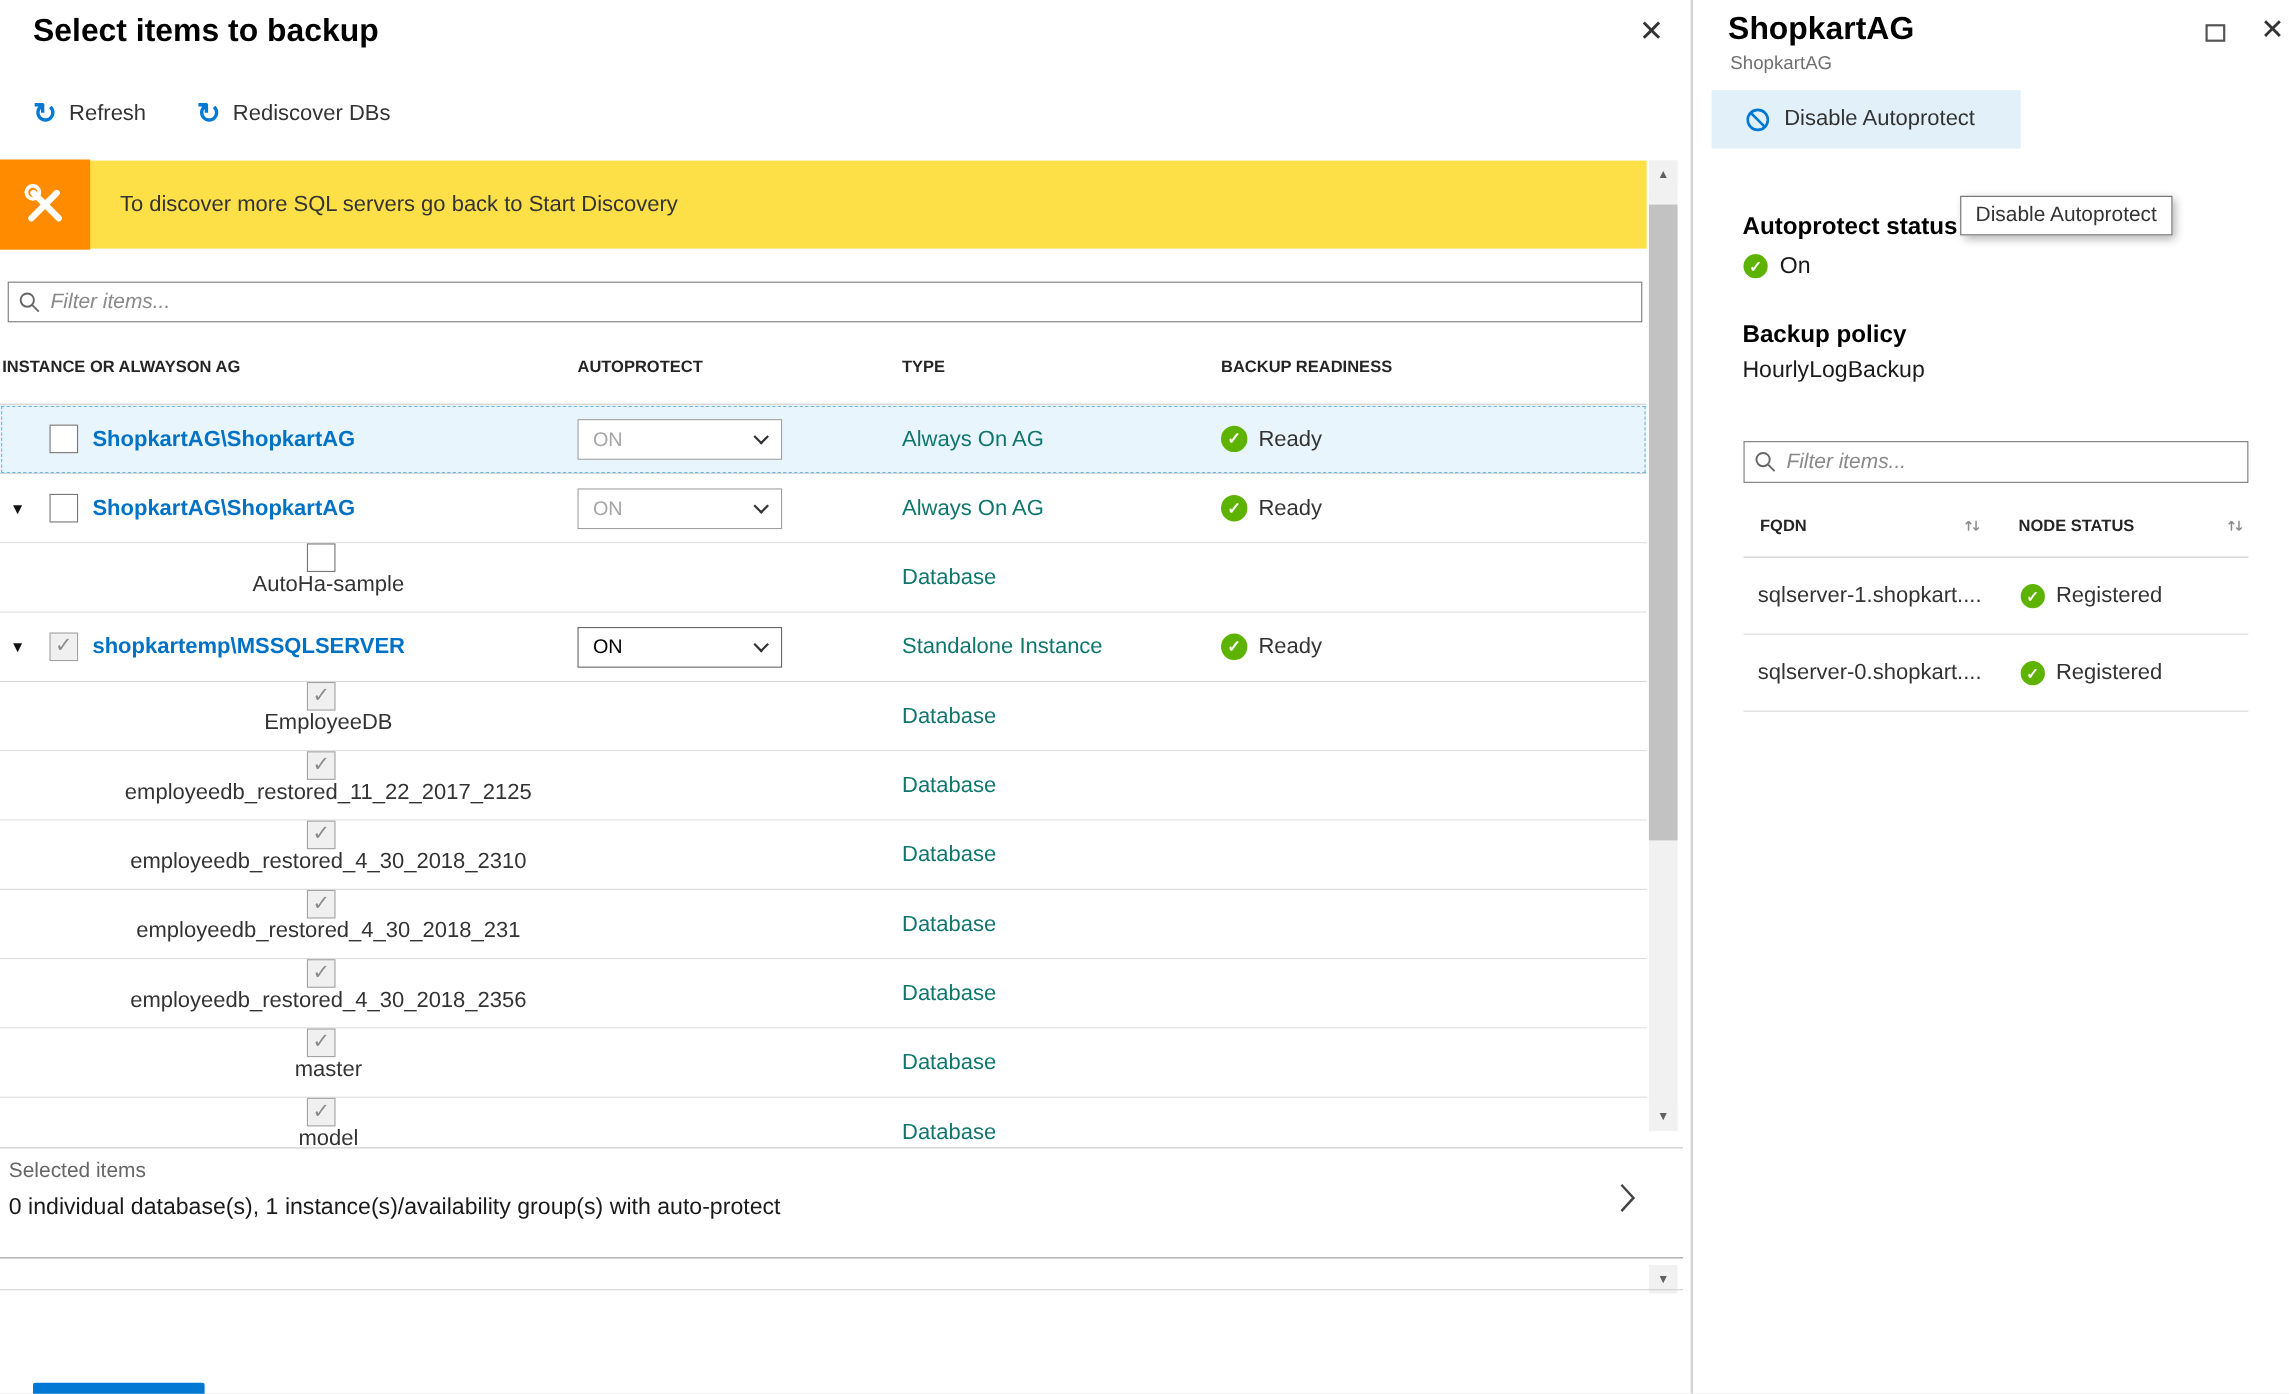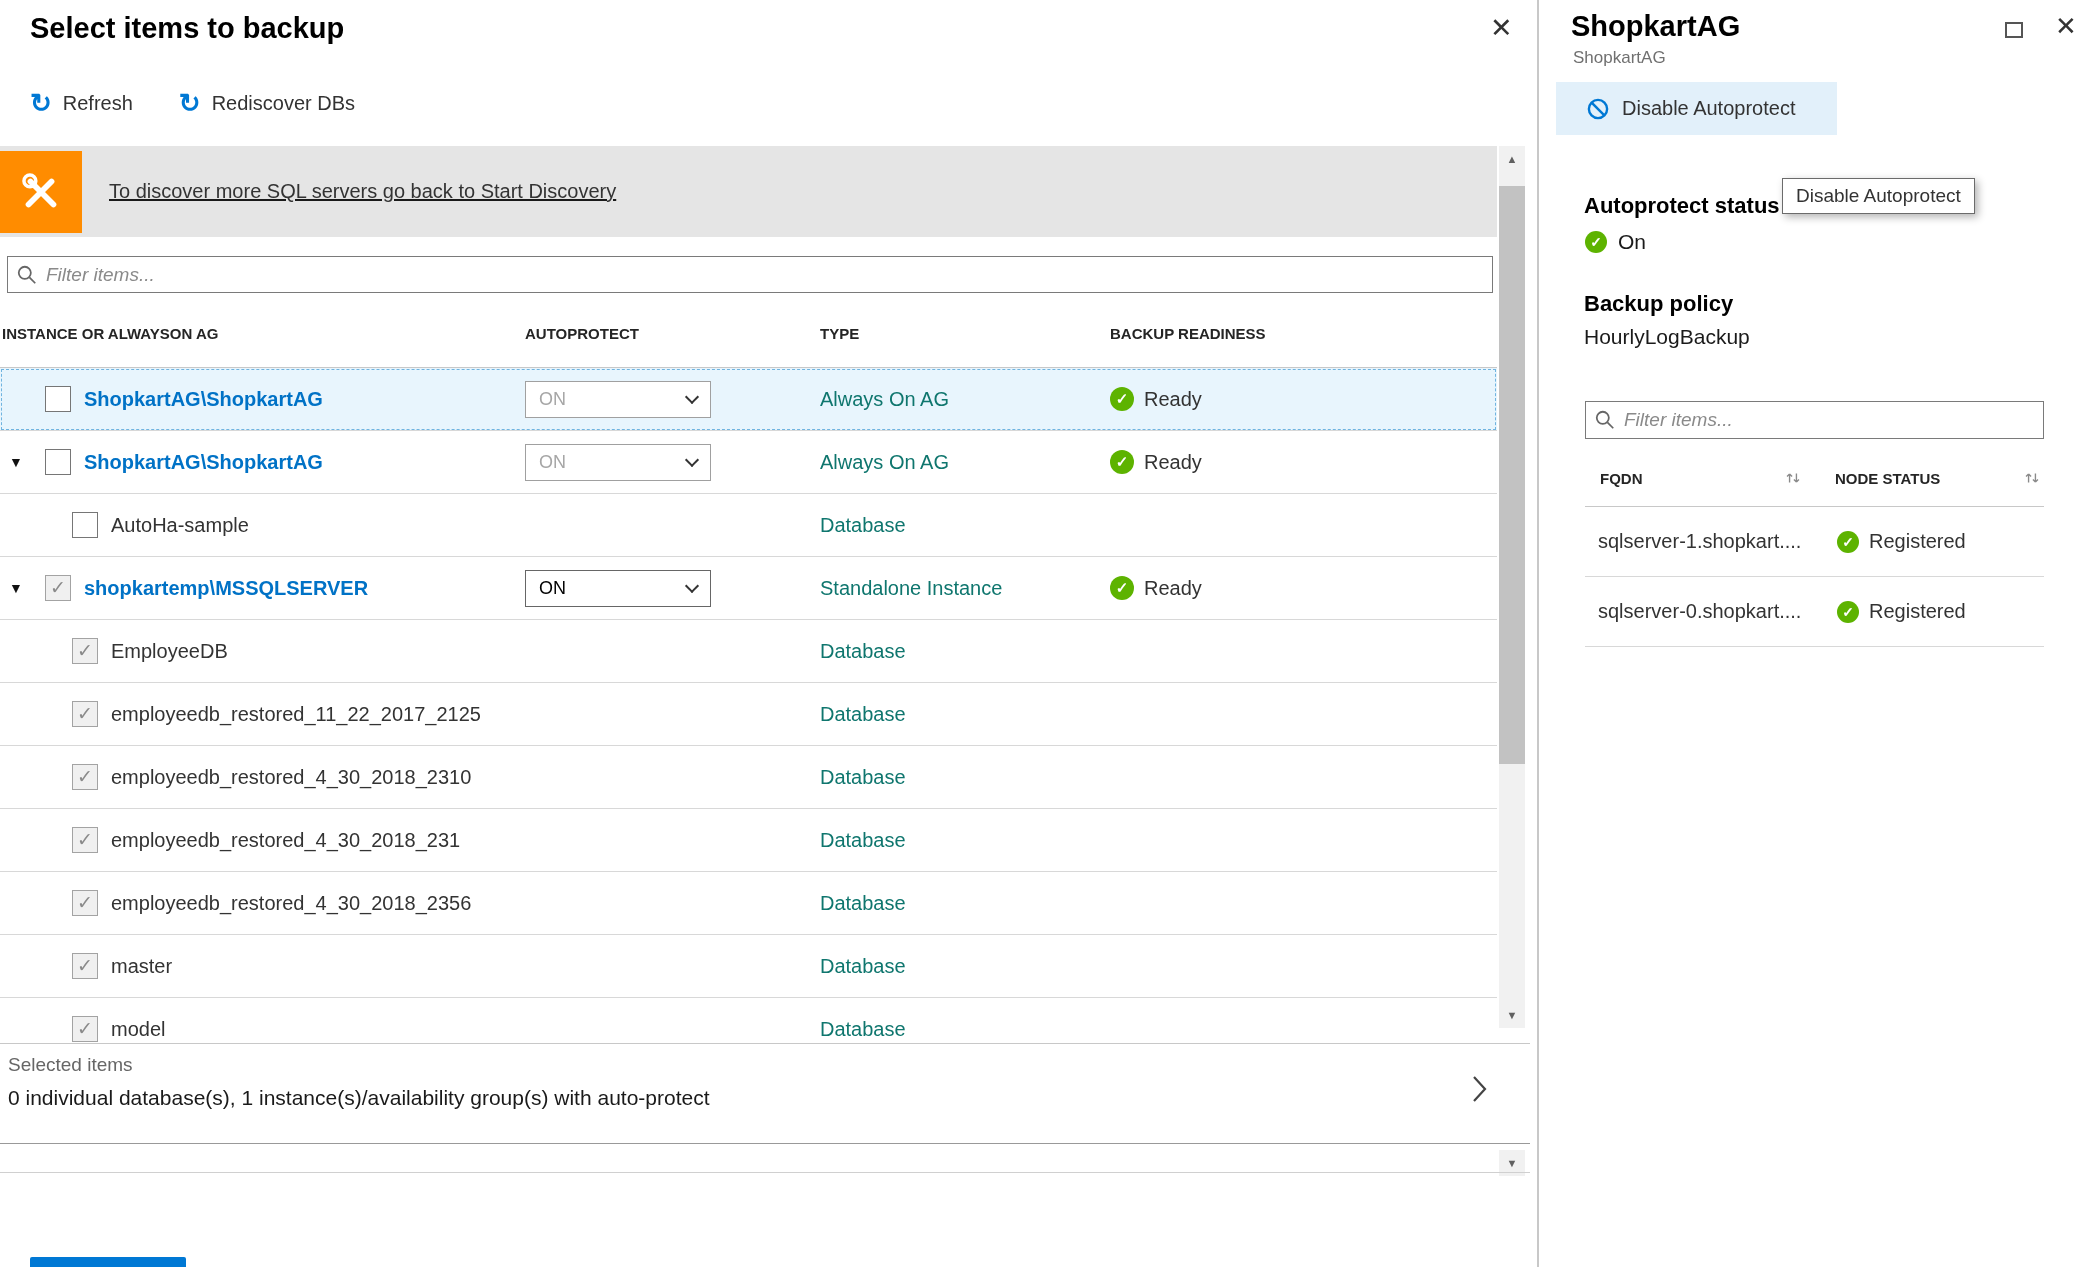--- a/index.html
+++ b/index.html
@@ -10,22 +10,22 @@
 
   
   .left-blade { position:absolute; left:0; top:0; width:1538px; height:1267px;
     background:#fff; border-right:1px solid #c8c8c8; }
   .lb-title { position:absolute; left:30px; top:12px; font-size:29px; font-weight:600; color:#000; }
   .lb-close { position:absolute; left:1490px; top:12px; font-size:27px; color:#333; cursor:pointer; }
   .lb-toolbar { position:absolute; left:30px; top:90px; display:flex; gap:46px; }
   .tb-btn { background:none; border:none; display:flex; align-items:center; gap:11px;
     font-family:inherit; font-size:20px; color:#333; cursor:pointer; padding:0; }
   .refresh-glyph { color:#0078d4; font-size:26px; font-weight:700; line-height:1; }
-  .lb-banner { position:absolute; left:0; top:146px; width:1497px; height:91px;
-    background:#e5e5e5; display:flex; align-items:center;text-decoration:underline; }
+  .lb-banner { position:absolute; left:0; top:146px; width:1497px; height:80px;
+    background:#fde047; display:flex; align-items:center; }
   .banner-icon { width:82px; height:82px; background:#ff8c00; flex:none;
     display:flex; align-items:center; justify-content:center; }
   .banner-text { margin-left:27px; font-size:20px; color:#333; }
   .lb-filter { position:absolute; left:7px; top:256px; width:1486px; height:37px;
     border:1px solid #7a7a7a; background:#fff; display:flex; align-items:center; padding:0 8px; }
   .filter-input { flex:1; border:none; outline:none; font-family:inherit; font-size:19px;
     margin-left:8px; background:transparent; color:#1a1a1a; }
   .filter-input::placeholder { color:#8a8a8a; font-style:italic; }
 
   .lb-table { position:absolute; left:0; top:300px; width:1497px; height:743px; overflow:hidden; }
@@ -35,21 +35,21 @@
   .cell { flex:none; }
   .c-name { width:525px; display:flex; align-items:center; position:relative; }
   .c-auto { width:295px; }
   .c-type { width:290px; font-size:20px; color:#0f766e; }
   .c-ready { flex:1; display:flex; align-items:center; gap:10px; }
   .thead .c-type, .thead .c-ready { font-size:15px; color:#252525; }
 
   .trow { display:flex; align-items:center; height:63px; border-bottom:1px solid #d8d8d8; background:#fff; }
   .trow.selected { background:#e8f5fd; outline:1px dashed #70b4e0; outline-offset:-2px; }
   .trow .c-name { padding-left:45px; height:100%; }
-  .trow.child .c-name { padding-left:72px; }
+  .trow.child .c-name { padding-left:72px;flex-direction:column; }
   .caret { position:absolute; left:9px; top:50%; transform:translateY(-50%);
     font-size:14px; color:#111; cursor:pointer; }
   .checkbox { width:26px; height:26px; border:1px solid #767676; background:#fff;
     margin-right:13px; flex:none; text-align:center; line-height:24px; font-size:19px;
     color:#8a8a8a; cursor:pointer; }
   .checkbox.checked { background:#f0f0f0; border-color:#a3a3a3; }
   .rname { font-size:20px; color:#333; white-space:nowrap; }
   .rname.link { color:#0072c6; font-weight:600; cursor:pointer; }
   .dropdown { width:186px; height:37px; border:1px solid #666; background:#fff;
     display:flex; align-items:center; justify-content:space-between; padding:0 13px; cursor:pointer; }

